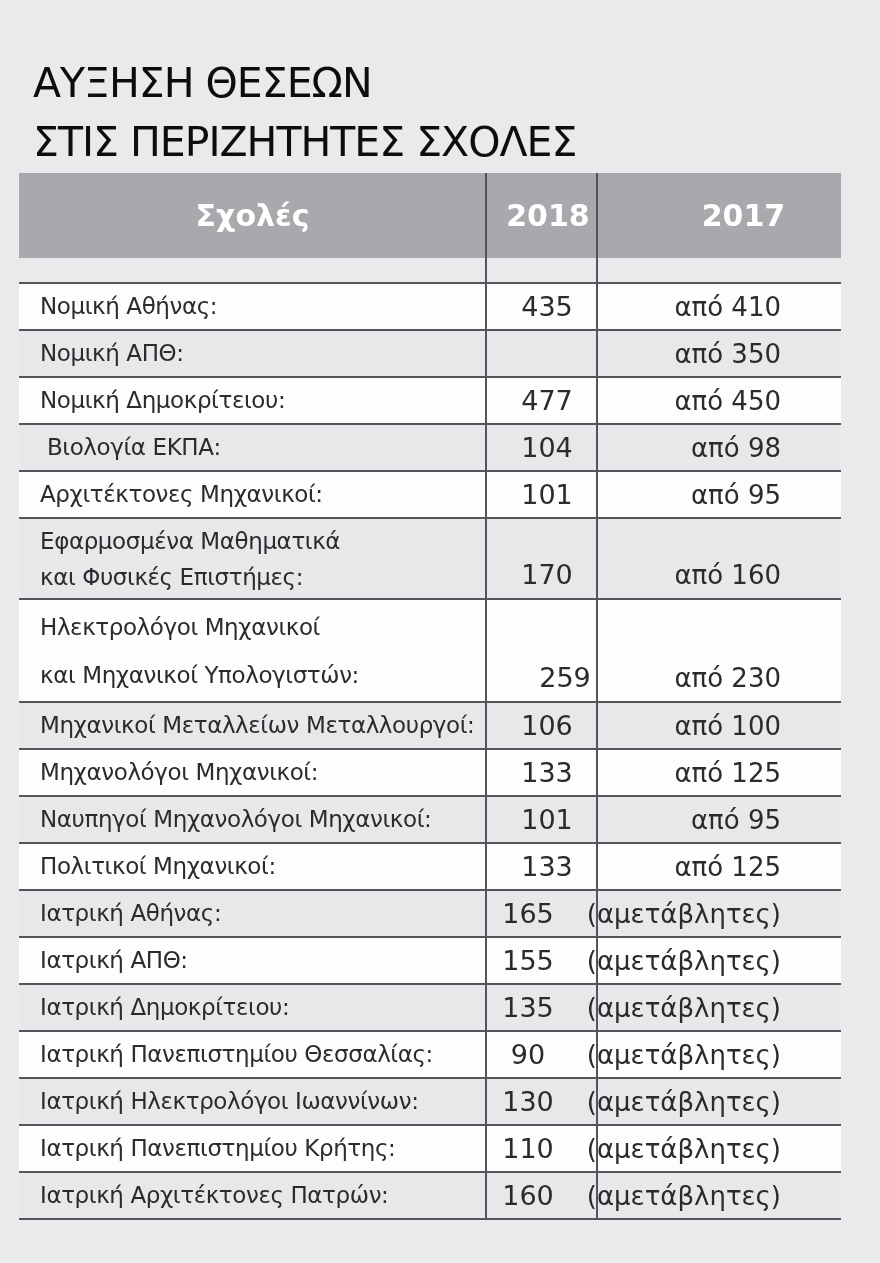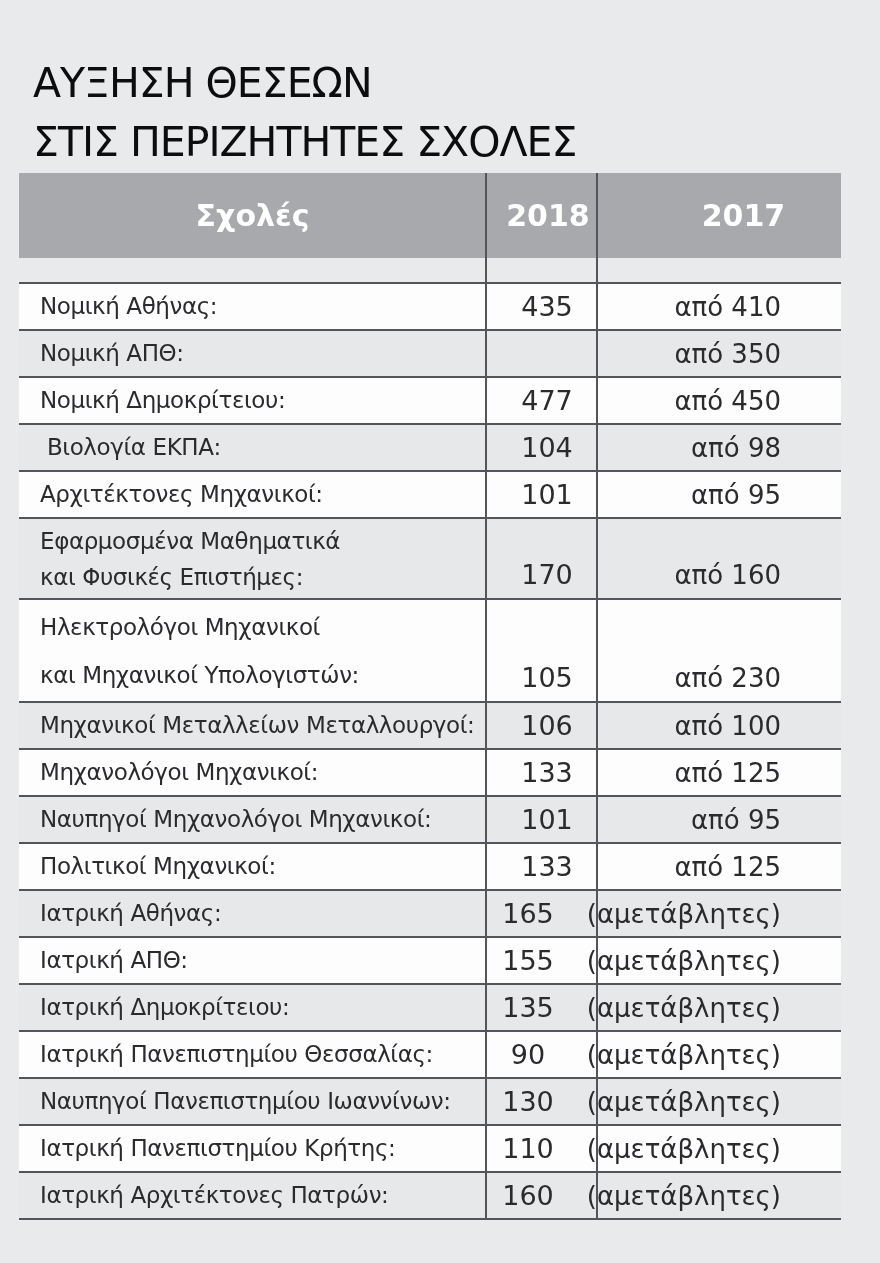--- a/index.html
+++ b/index.html
@@ -45,21 +45,21 @@
   .row.white{background:var(--row-white);}
   .row.gray{background:var(--row-gray);}
   .cell{display:flex;align-items:center;box-sizing:border-box;border-radius:22px;}
   .c1{width:467px;padding-left:21px;}
   .c1 .school-label{white-space:pre-line;line-height:31px;}
   .c2{width:122px;justify-content:center;font-size:27px;letter-spacing:0;}
   .c3{flex:1;justify-content:flex-end;padding-right:60px;font-size:26px;letter-spacing:0;}
   .row.double{min-height:79px;}
   .row.double .c1 .school-label{line-height:36px;}
   .row.double .c2,.row.double .c3{align-items:flex-end;padding-bottom:8px;}
-  .row.tall{min-height:101px;}
+  .row.tall{min-height:101px;gap:18px;}
   .row.tall .c1 .school-label{line-height:48px;}
   .vline{
     position:absolute;top:0;bottom:0;width:2px;
     background:var(--line);z-index:3;
   }
   .vline.v1{left:466px;}
   .vline.v2{left:577px;}
 </style>
 </head>
 <body>
@@ -118,21 +118,21 @@
 και Φυσικές Επιστήμες:</span>
         </div>
         <div class="cell c2">170</div>
         <div class="cell c3">από 160</div>
       </div>
       <div class="row white double tall">
         <div class="cell c1">
           <span class="school-label">Ηλεκτρολόγοι Μηχανικοί
 και Μηχανικοί Υπολογιστών:</span>
         </div>
-        <div class="cell c2">105</div>
+        <div class="cell c2">259</div>
         <div class="cell c3">από 230</div>
       </div>
       <div class="row gray">
         <div class="cell c1">
           <span class="school-label">Μηχανικοί Μεταλλείων Μεταλλουργοί:</span>
         </div>
         <div class="cell c2">106</div>
         <div class="cell c3">από 100</div>
       </div>
       <div class="row white">
@@ -179,21 +179,21 @@
       </div>
       <div class="row white">
         <div class="cell c1">
           <span class="school-label">Ιατρική Πανεπιστημίου Θεσσαλίας:</span>
         </div>
         <div class="cell c2">90</div>
         <div class="cell c3">(αμετάβλητες)</div>
       </div>
       <div class="row gray">
         <div class="cell c1">
-          <span class="school-label">Ναυπηγοί Πανεπιστημίου Ιωαννίνων:</span>
+          <span class="school-label">Ιατρική Ηλεκτρολόγοι Ιωαννίνων:</span>
         </div>
         <div class="cell c2">130</div>
         <div class="cell c3">(αμετάβλητες)</div>
       </div>
       <div class="row white">
         <div class="cell c1">
           <span class="school-label">Ιατρική Πανεπιστημίου Κρήτης:</span>
         </div>
         <div class="cell c2">110</div>
         <div class="cell c3">(αμετάβλητες)</div>

